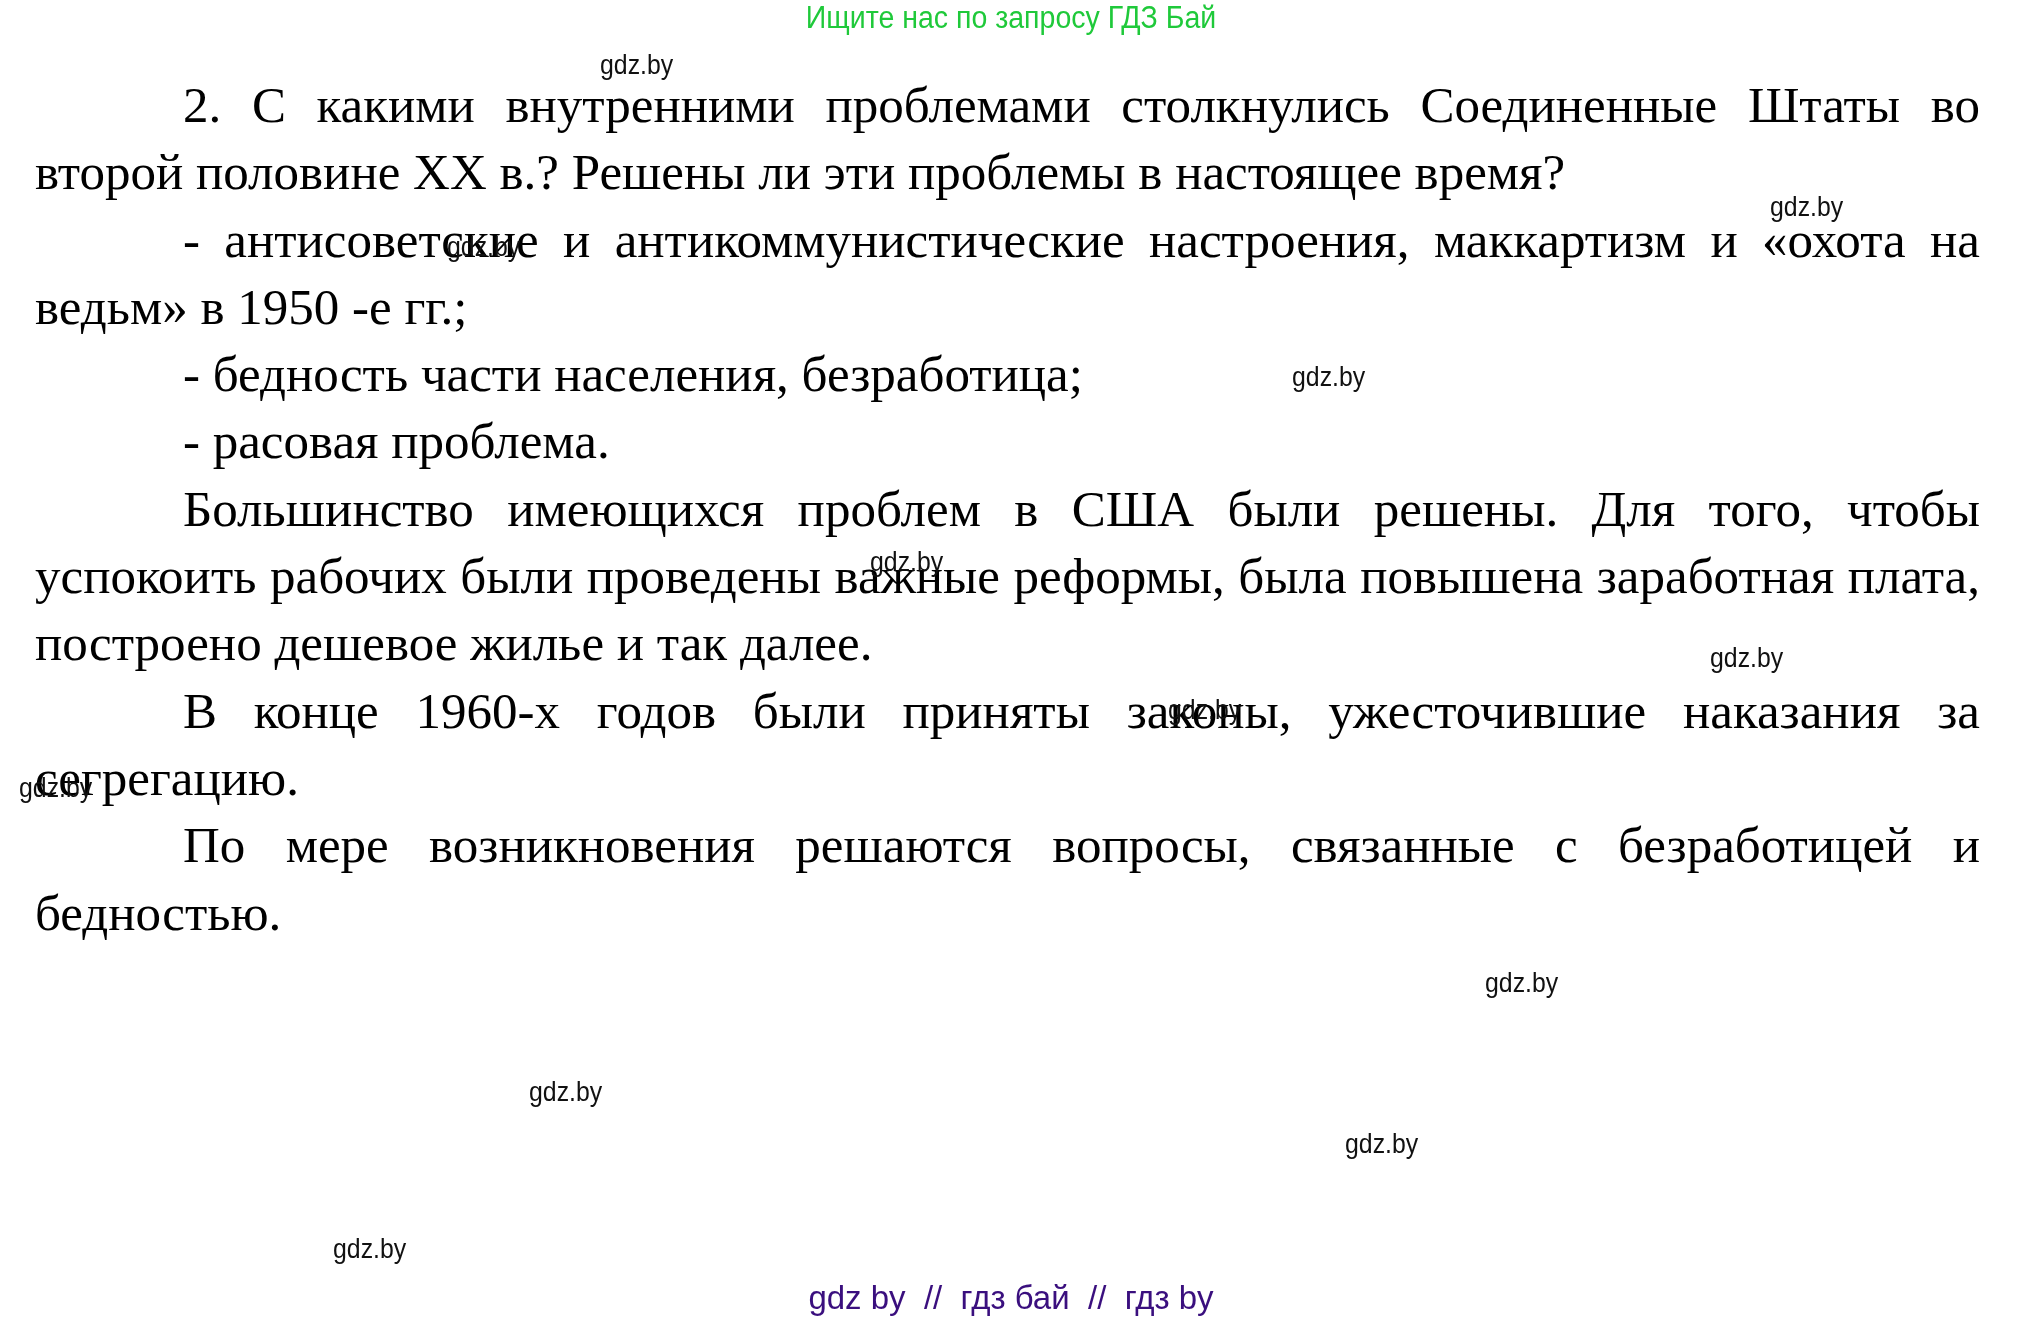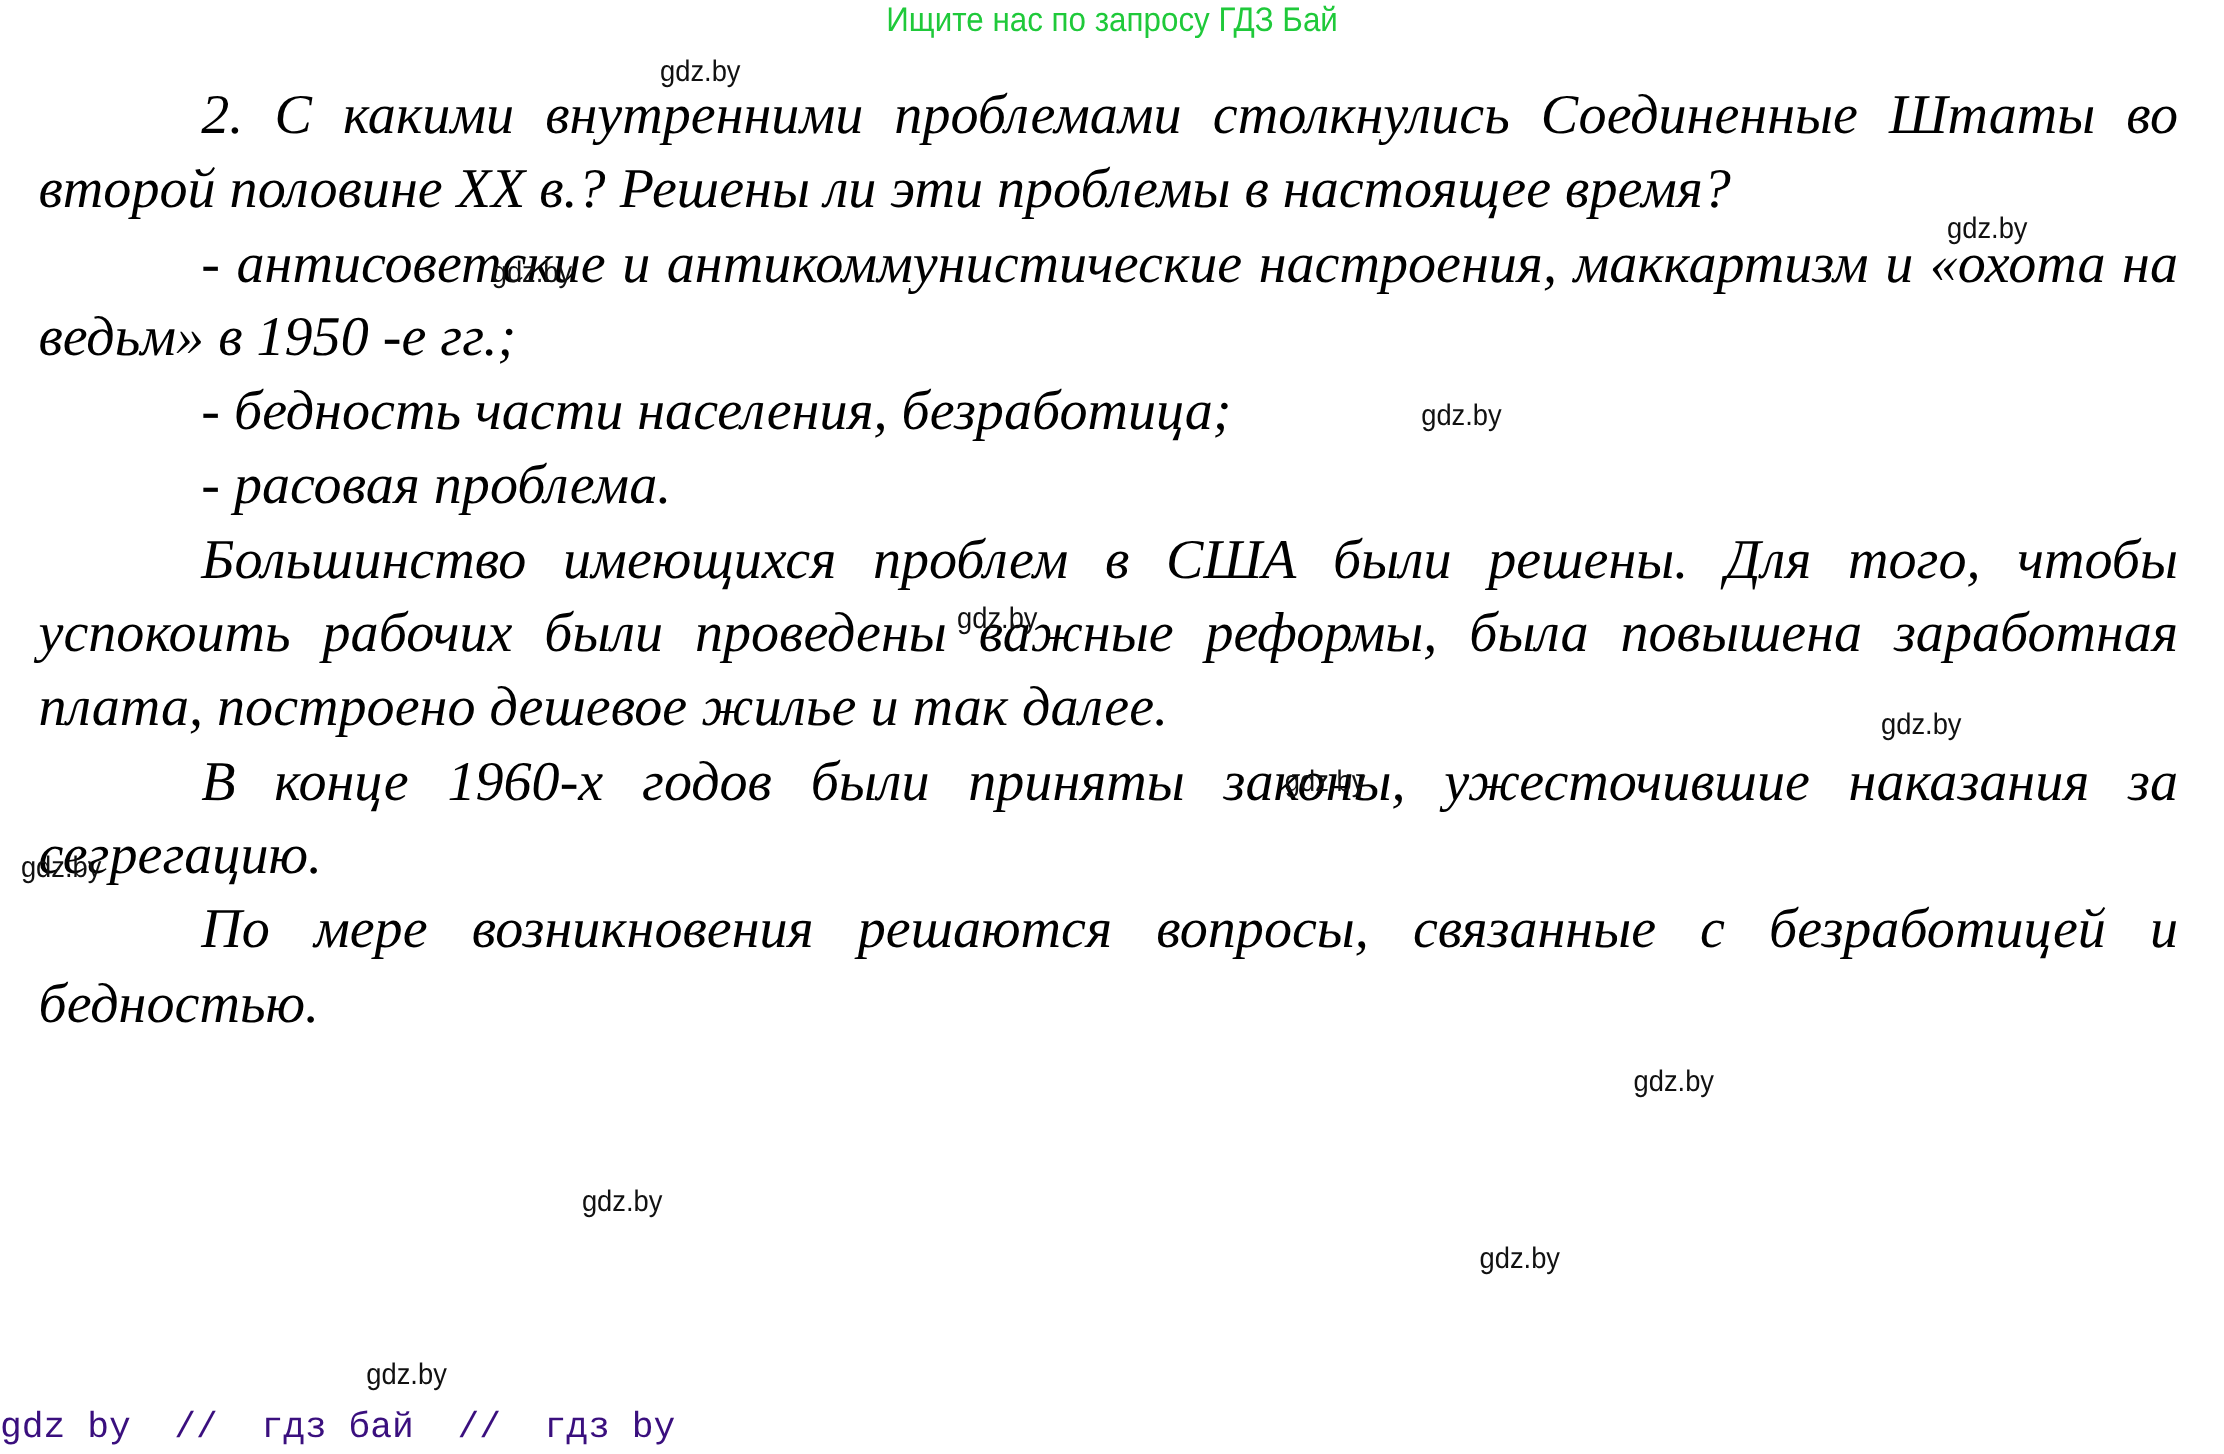--- a/index.html
+++ b/index.html
@@ -29,21 +29,20 @@
   }
   .doc {
     position: absolute;
     left: 35px;
     top: 72px;
     width: 1945px;
     font-family: "Liberation Serif", serif;
     font-size: 51px;
     line-height: 67.3px;
     color: #000000;
-    font-style: italic;
   }
   .para {
     margin: 0;
     text-align: justify;
     text-indent: 148px;
     hyphens: none;
   }
   .para.last-left { text-align-last: left; }
   .para.list-item {
     text-indent: 148px;
@@ -56,22 +55,22 @@
     color: #111111;
     white-space: nowrap;
     transform: scaleX(0.92);
     transform-origin: 0 0;
   }
   .footer {
     position: absolute;
     left: 0;
     top: 1280px;
     width: 2022px;
-    text-align: left;
-    font-family: Liberation Mono, monospace;
+    text-align: center;
+    font-family: Liberation Sans, sans-serif;
     font-size: 33px;
     line-height: 36px;
     color: #3a0f7e;
     white-space: pre;
   }
 </style>
 </head>
 <body>
 
 <div class="header">Ищите нас по запросу ГДЗ Бай</div>

